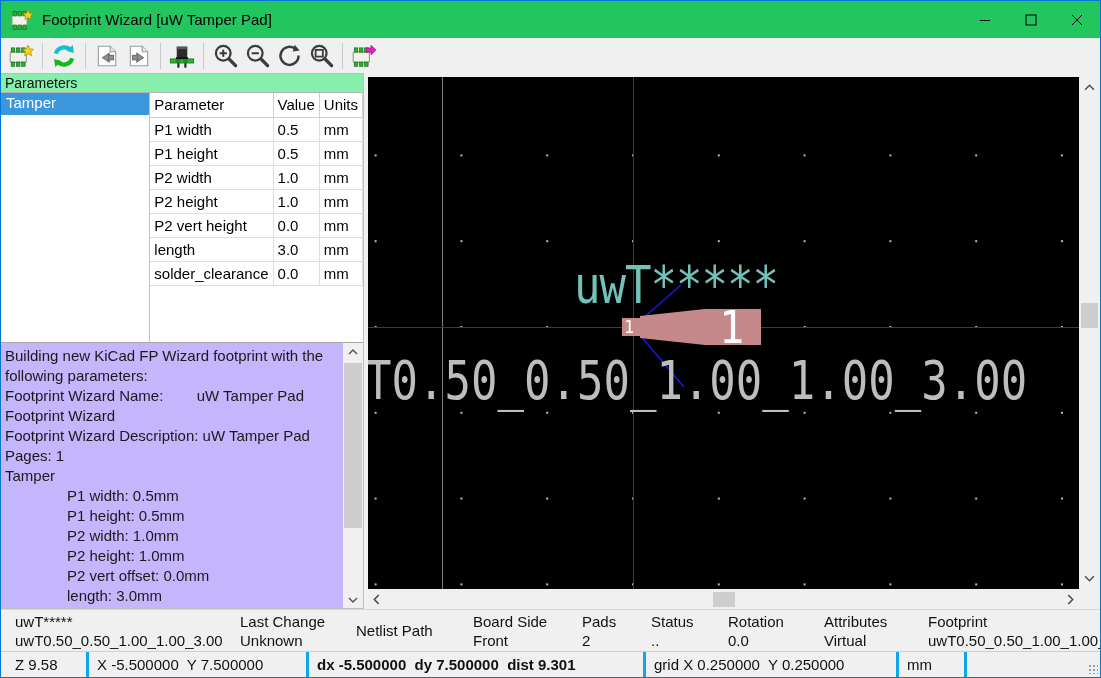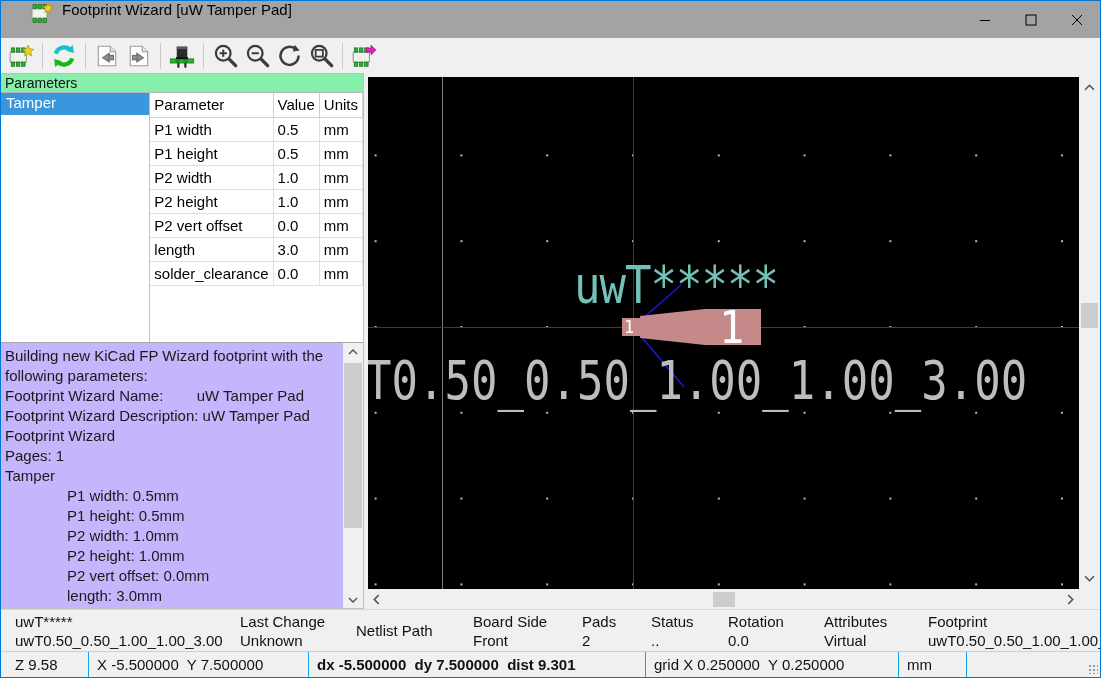--- a/index.html
+++ b/index.html
@@ -1,20 +1,20 @@
 <!DOCTYPE html>
 <html><head>
 <meta charset="utf-8">
 <style>
   * { margin:0; padding:0; box-sizing:border-box; }
   html,body { width:1101px; height:678px; font-family:"Liberation Sans", sans-serif; background:#888; }
   .window { position:relative; width:1101px; height:678px; background:#f0f0f0; border:1px solid #0077d4; display:flex; flex-direction:column; overflow:hidden; }
 
   
-  .titlebar { height:37px; background:#a3a3a3; display:flex; flex:0 0 auto;padding-left:20px; }
+  .titlebar { height:37px; background:#22c55e; display:flex; align-items:center; flex:0 0 auto; }
   .title-icon { width:24px; height:24px; margin:0 8px 0 9px; flex:0 0 auto; }
   .title-text { font-size:15px; color:#000; }
   .win-btns { margin-left:auto; display:flex; height:100%; }
   .win-btn { width:46px; height:100%; display:flex; align-items:center; justify-content:center; }
 
   
   .toolbar { height:35px; background:#f0f0f0; display:flex; align-items:center; padding-left:4px; flex:0 0 auto; }
   .tb-btn { width:32px; height:30px; display:flex; align-items:center; justify-content:center; border:1px solid transparent; border-radius:2px; }
   .tb-sep { width:1px; height:26px; background:#c9c9c9; margin:0 5px; }
 
@@ -58,21 +58,21 @@
   .canvas svg.overlay { position:absolute; left:0; top:0; }
 
   .hscroll { position:absolute; left:4px; right:21px; bottom:0; height:19px; }
   .hscroll .sb-arrow { height:19px; width:17px; top:0; }
   .corner { position:absolute; right:0; bottom:0; width:21px; height:20px; background:#f0f0f0; }
 
   
   .status1 { height:42px; background:#f0f0f0; border-top:1px solid #d9d9d9; display:flex; flex:0 0 auto; font-size:15px; color:#111; padding-left:14px; overflow:hidden; }
   .s1f { display:flex; flex-direction:column; justify-content:center; line-height:19px; flex:0 0 auto; white-space:nowrap; overflow:hidden; }
   .status2 { height:26px; background:#f0f0f0; border-top:1px solid #cfcfcf; display:flex; flex:0 0 auto; font-size:15px; color:#111; align-items:stretch; }
-  .s2f { display:flex; align-items:center; padding-left:8px; border-right:1px solid #0ea5e9; flex:0 0 auto; white-space:pre; overflow:hidden; }
+  .s2f { display:flex; align-items:center; padding-left:8px; border-right:3px solid #0ea5e9; flex:0 0 auto; white-space:pre; overflow:hidden; }
   .s2f:first-child { padding-left:14px; }
   .s2f:last-child { border-right:none; flex:1 1 auto; }
   .grip { position:absolute; right:2px; bottom:3px; width:10px; height:10px;
           background-image:radial-gradient(circle, #9a9a9a 1px, transparent 1.4px); background-size:4px 4px; }
 </style>
 </head>
 <body>
 
 <div class="window">
 
@@ -234,21 +234,21 @@
               <td>P2 width</td>
               <td>1.0</td>
               <td>mm</td>
             </tr>
             <tr>
               <td>P2 height</td>
               <td>1.0</td>
               <td>mm</td>
             </tr>
             <tr>
-              <td>P2 vert offset</td>
+              <td>P2 vert height</td>
               <td>0.0</td>
               <td>mm</td>
             </tr>
             <tr>
               <td>length</td>
               <td>3.0</td>
               <td>mm</td>
             </tr>
             <tr>
               <td>solder_clearance</td>
@@ -258,22 +258,22 @@
           </tbody>
             </table>
         </div>
       </div>
 
       <div class="messages">
         <div class="msg-text">
           <div class="msg-line">Building new KiCad FP Wizard footprint with the</div>
           <div class="msg-line">following parameters:</div>
           <div class="msg-line">Footprint Wizard Name:        uW Tamper Pad</div>
+          <div class="msg-line">Footprint Wizard</div>
           <div class="msg-line">Footprint Wizard Description: uW Tamper Pad</div>
-          <div class="msg-line">Footprint Wizard</div>
           <div class="msg-line">Pages: 1</div>
           <div class="msg-line">Tamper</div>
           <div class="msg-line indent">P1 width: 0.5mm</div>
           <div class="msg-line indent">P1 height: 0.5mm</div>
           <div class="msg-line indent">P2 width: 1.0mm</div>
           <div class="msg-line indent">P2 height: 1.0mm</div>
           <div class="msg-line indent">P2 vert offset: 0.0mm</div>
           <div class="msg-line indent">length: 3.0mm</div>
         </div>
         <div class="sb sb-v" style="width:20px;">

